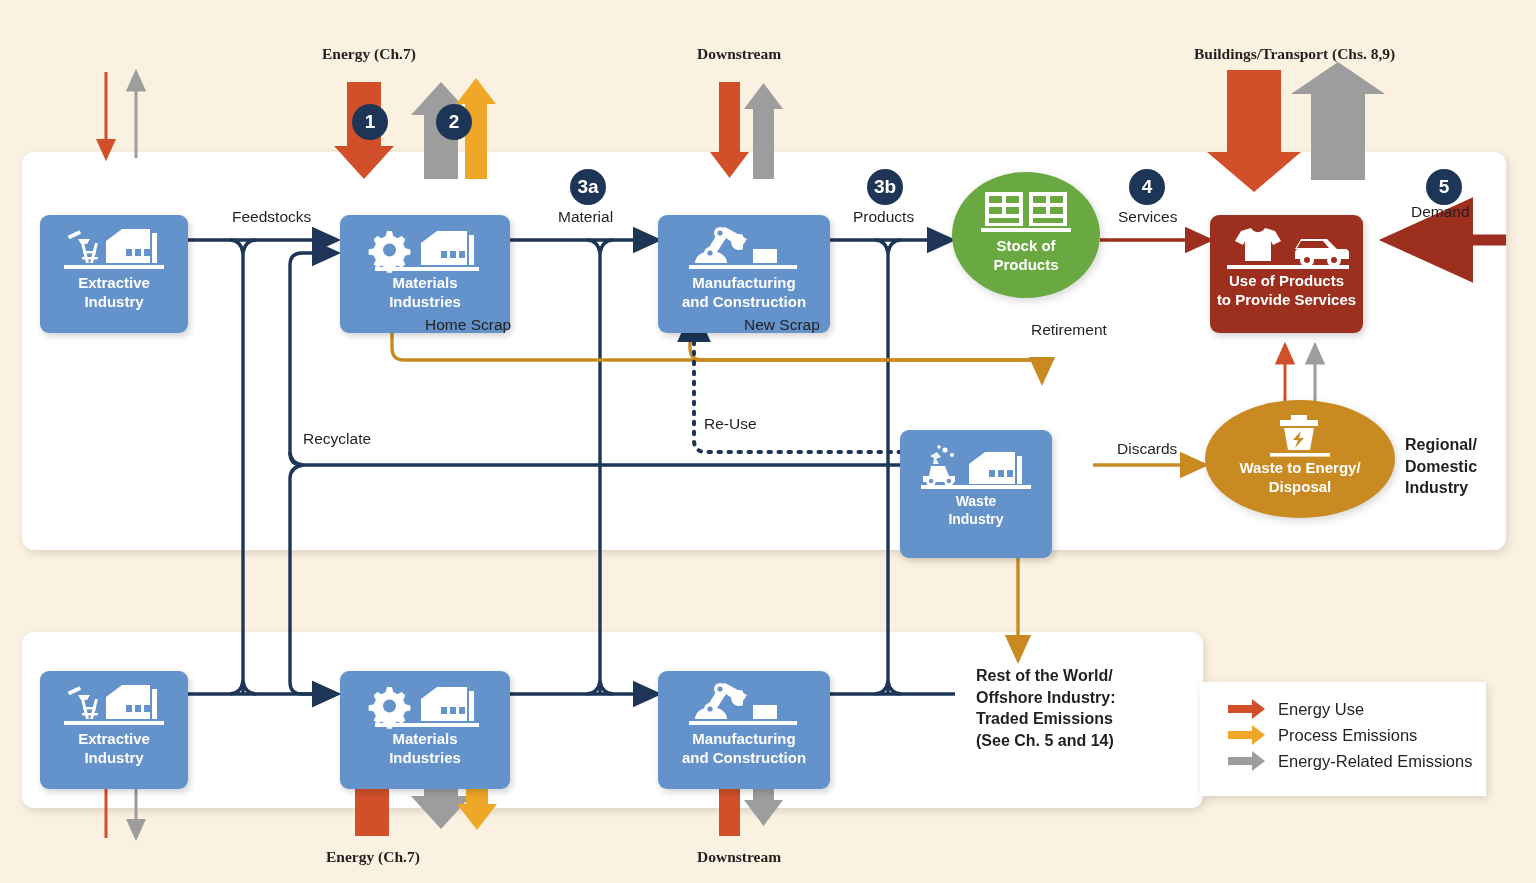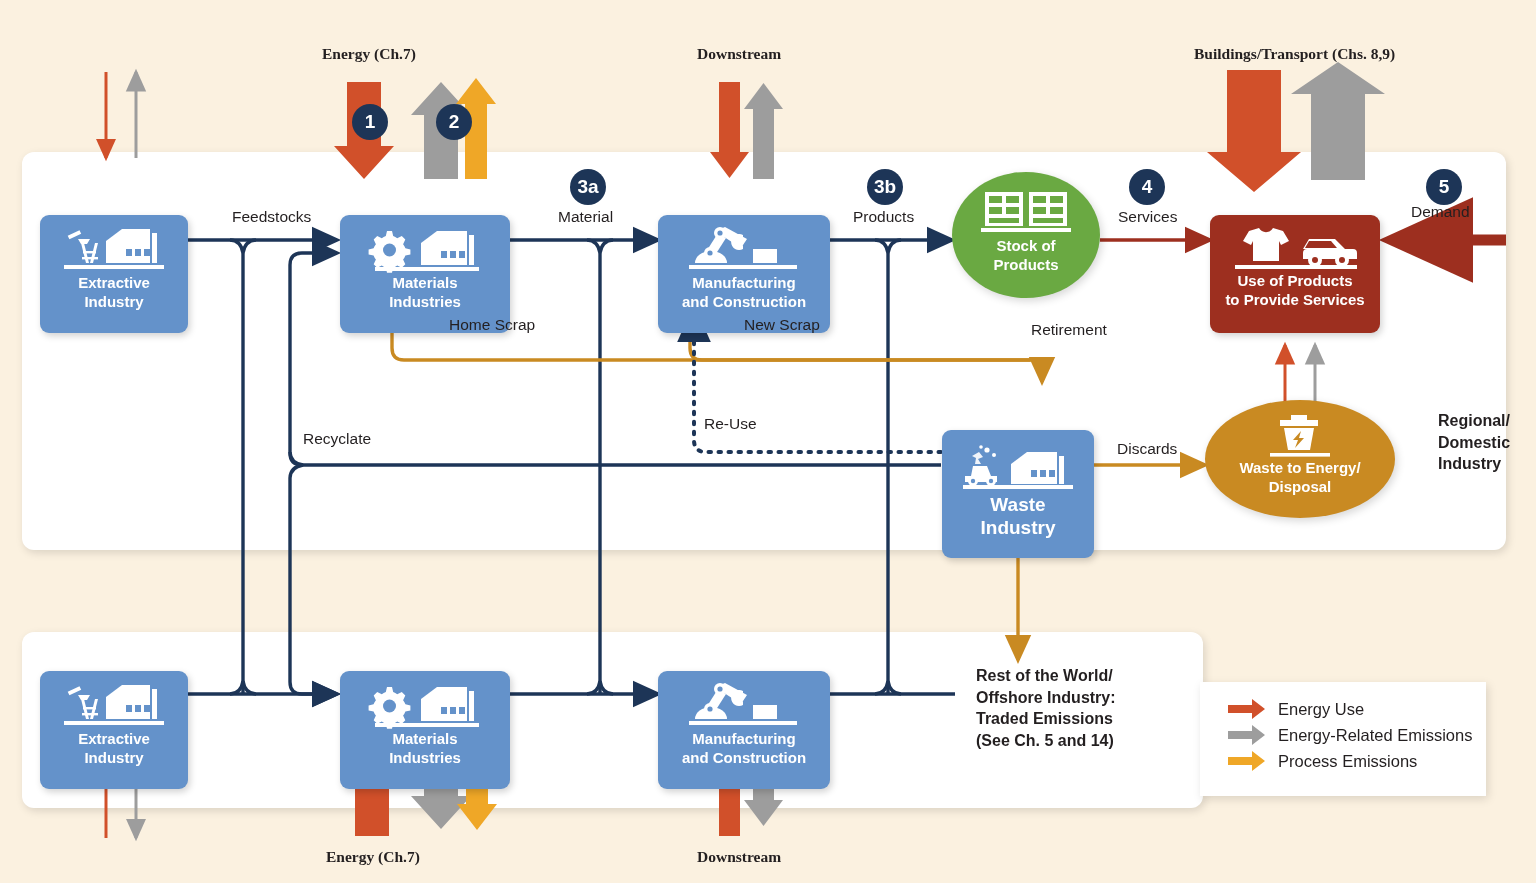--- a/index.html
+++ b/index.html
@@ -243,38 +243,38 @@
           <rect x="69" y="6" width="13" height="7"></rect>
         <rect x="52" y="17" width="13" height="7"></rect>
           <rect x="69" y="17" width="13" height="7"></rect>
         <rect x="52" y="28" width="30" height="5"></rect>
       </g>
     </svg>
     <span class="label">Stock of</span>
     <span class="label">Products</span>
   </div>
 
-  <div class="node rect darkred" style="left:1210px;top:180px;width:170px;height:118px;font-size:15px;padding-top:12px;">
+  <div class="node rect darkred" style="left:1210px;top:180px;width:153px;height:118px;font-size:15px;padding-top:12px;">
     <svg class="icon" width="140" height="44" viewBox="0 0 140 44">
       <g fill="#fff">
         <path d="M24 4 l10 -3 a8 8 0 0 0 14 0 l10 3 l6 10 l-8 4 l-2 -4 v20 h-26 v-20 l-2 4 l-8 -4z"></path>
         <path d="M78 22 l6 -10 h26 l10 10 h8 a4 4 0 0 1 4 4 v6 h-54 v-6 a4 4 0 0 1 4 -4z"></path>
         <rect x="10" y="38" width="122" height="4"></rect>
       </g>
       <circle cx="90" cy="33" r="7" fill="#fff"></circle>
         <circle cx="90" cy="33" r="3" fill="#9d2f1f"></circle>
       <circle cx="117" cy="33" r="7" fill="#fff"></circle>
         <circle cx="117" cy="33" r="3" fill="#9d2f1f"></circle>
       <path d="M84 14 h22 l6 7 h-32z" fill="#9d2f1f"></path>
     </svg>
     <span class="label">Use of Products</span>
     <span class="label">to Provide Services</span>
   </div>
 
-  <div class="node rect blue" style="left:942px;top:395px;width:152px;height:128px;font-size:19px;padding-top:14px;">
+  <div class="node rect blue" style="left:900px;top:395px;width:152px;height:128px;font-size:14px;padding-top:14px;">
     <svg class="icon" width="114" height="48" viewBox="0 0 114 48">
       <g fill="#fff">
         <path d="M4 32 h6 l2 -10 h14 l4 10 h6 v6 h-32z"></path>
         <path d="M18 8 l4 5 l-5 2 l3 5 l-6 0 l1 -6 l-4 -2z" opacity=".9"></path>
         <circle cx="26" cy="6" r="2.6"></circle>
           <circle cx="33" cy="11" r="2"></circle>
           <circle cx="20" cy="3" r="1.8"></circle>
         <path d="M50 40 V20 l8 -6 v26z"></path>
         <path d="M58 40 V14 l8 -6 v32z"></path>
         <path d="M66 40 V8 h30 v32z"></path>
@@ -388,49 +388,49 @@
   <div class="badge" style="left:570px;top:169px;">3a</div>
   <div class="badge" style="left:867px;top:169px;">3b</div>
   <div class="badge" style="left:1129px;top:169px;">4</div>
   <div class="badge" style="left:1426px;top:169px;">5</div>
 
   <div class="flowlabel" style="left:232px;top:208px;">Feedstocks</div>
   <div class="flowlabel" style="left:558px;top:208px;">Material</div>
   <div class="flowlabel" style="left:853px;top:208px;">Products</div>
   <div class="flowlabel" style="left:1118px;top:208px;">Services</div>
   <div class="flowlabel" style="left:1411px;top:203px;">Demand</div>
-  <div class="flowlabel" style="left:449px;top:316px;">Home Scrap</div>
+  <div class="flowlabel" style="left:425px;top:316px;">Home Scrap</div>
   <div class="flowlabel" style="left:744px;top:316px;">New Scrap</div>
   <div class="flowlabel" style="left:1031px;top:321px;">Retirement</div>
   <div class="flowlabel" style="left:303px;top:430px;">Recyclate</div>
   <div class="flowlabel" style="left:704px;top:415px;">Re-Use</div>
   <div class="flowlabel" style="left:1117px;top:440px;">Discards</div>
 
-  <div class="blocklabel" style="left:1405px;top:410px;white-space:pre-line;margin-left:33px;">Regional/
+  <div class="blocklabel" style="left:1405px;top:434px;white-space:pre-line;">Regional/
 Domestic
 Industry</div>
   <div class="blocklabel" style="left:976px;top:665px;white-space:pre-line;">Rest of the World/
 Offshore Industry:
 Traded Emissions
 (See Ch. 5 and 14)</div>
 
   <div class="legend" style="left:1200px;top:682px;width:286px;height:114px;padding:14px 0 0 26px;box-sizing:border-box;">
     <div class="legend-row">
       <svg class="sw" viewBox="0 0 42 26">
         <path d="M2 9 h24 v-6 l13 10 l-13 10 v-6 h-24z" fill="#d1502a"></path>
       </svg>
       <span class="txt">Energy Use</span>
     </div>
     <div class="legend-row">
       <svg class="sw" viewBox="0 0 42 26">
+        <path d="M2 9 h24 v-6 l13 10 l-13 10 v-6 h-24z" fill="#efa727"></path>
+      </svg>
+      <span class="txt">Process Emissions</span>
+    </div>
+    <div class="legend-row">
+      <svg class="sw" viewBox="0 0 42 26">
         <path d="M2 9 h24 v-6 l13 10 l-13 10 v-6 h-24z" fill="#9d9d9d"></path>
       </svg>
       <span class="txt">Energy-Related Emissions</span>
     </div>
-    <div class="legend-row">
-      <svg class="sw" viewBox="0 0 42 26">
-        <path d="M2 9 h24 v-6 l13 10 l-13 10 v-6 h-24z" fill="#efa727"></path>
-      </svg>
-      <span class="txt">Process Emissions</span>
-    </div>
   </div>
 
 </div>
 
 </body></html>

